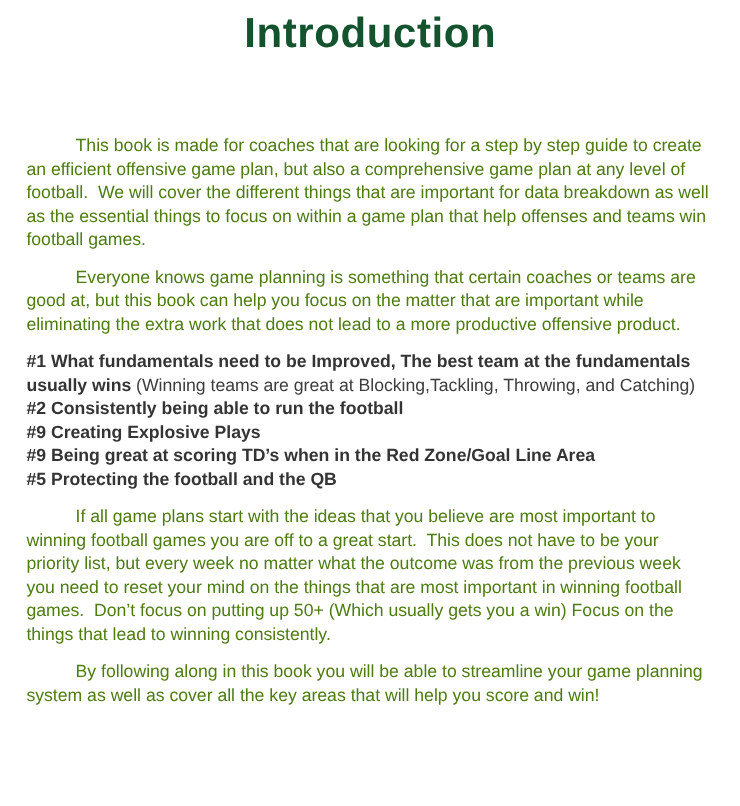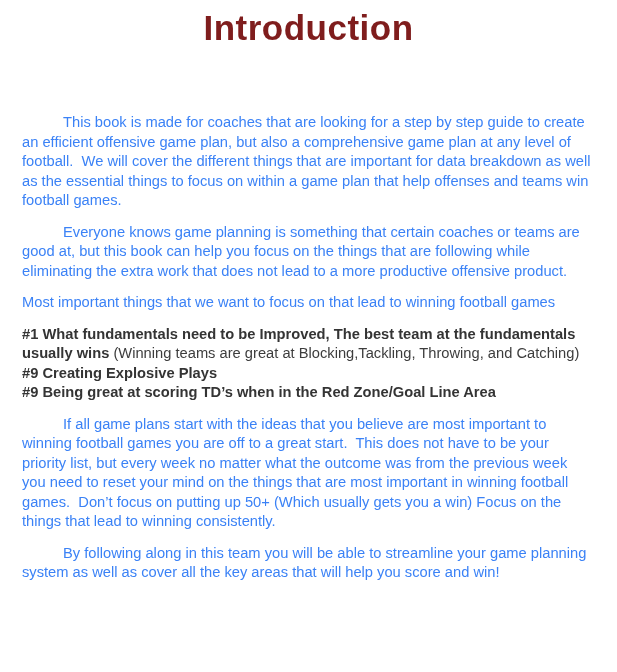--- a/index.html
+++ b/index.html
@@ -19,28 +19,28 @@
     height: 672px;
     padding: 0 22px;
     background: #ffffff;
   }
   .doc-title {
     margin: 5px 0 62px 0;
     font-size: 35px;
     line-height: 46px;
     font-weight: bold;
     text-align: center;
-    color: #7f1d1d;
+    color: #14532d;
     letter-spacing: 0.5px;
   }
   .para {
     margin: 0 0 12px 0;
     font-size: 14.7px;
     line-height: 19.5px;
-    color: #3b82f6;
+    color: #4d7c0f;
     white-space: pre-wrap;
   }
   .para.indent {
     text-indent: 41px;
   }
   .key-points {
     margin: 0 0 12px 0;
   }
   .key-points .para {
     margin: 0;
@@ -54,27 +54,28 @@
 </style>
 </head>
 <body>
 
 <div class="page">
 
   <h1 class="doc-title">Introduction</h1>
 
   <p class="para indent">This book is made for coaches that are looking for a step by step guide to create an efficient offensive game plan, but also a comprehensive game plan at any level of football.  We will cover the different things that are important for data breakdown as well as the essential things to focus on within a game plan that help offenses and teams win football games.</p>
 
-  <p class="para indent">Everyone knows game planning is something that certain coaches or teams are good at, but this book can help you focus on the things that are following while eliminating the extra work that does not lead to a more productive offensive product.</p>
+  <p class="para indent">Everyone knows game planning is something that certain coaches or teams are good at, but this book can help you focus on the matter that are important while eliminating the extra work that does not lead to a more productive offensive product.</p>
 
-  <p class="para">Most important things that we want to focus on that lead to winning football games</p>
 
   <div class="key-points">
     <p class="para"><span>#1 What fundamentals need to be Improved, The best team at the fundamentals usually wins</span><span class="note"> (Winning teams are great at Blocking,Tackling, Throwing, and Catching)</span></p>
+    <p class="para"><span>#2 Consistently being able to run the football</span><span class="note"></span></p>
     <p class="para"><span>#9 Creating Explosive Plays</span><span class="note"></span></p>
     <p class="para"><span>#9 Being great at scoring TD’s when in the Red Zone/Goal Line Area</span><span class="note"></span></p>
+    <p class="para"><span>#5 Protecting the football and the QB</span><span class="note"></span></p>
   </div>
 
   <p class="para indent">If all game plans start with the ideas that you believe are most important to winning football games you are off to a great start.  This does not have to be your priority list, but every week no matter what the outcome was from the previous week you need to reset your mind on the things that are most important in winning football games.  Don’t focus on putting up 50+ (Which usually gets you a win) Focus on the things that lead to winning consistently.</p>
 
-  <p class="para indent">By following along in this team you will be able to streamline your game planning system as well as cover all the key areas that will help you score and win!</p>
+  <p class="para indent">By following along in this book you will be able to streamline your game planning system as well as cover all the key areas that will help you score and win!</p>
 
 </div>
 
 </body></html>

